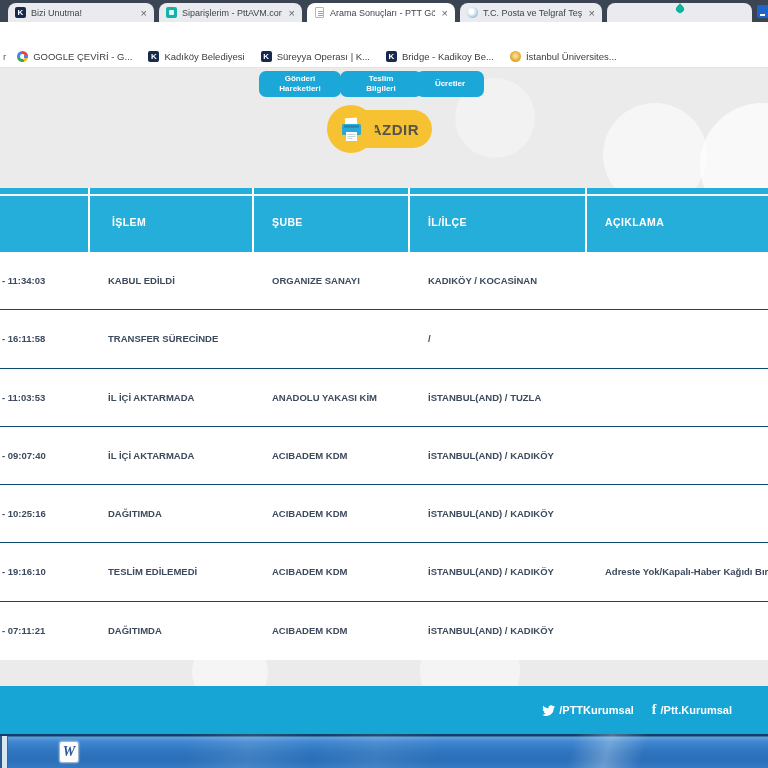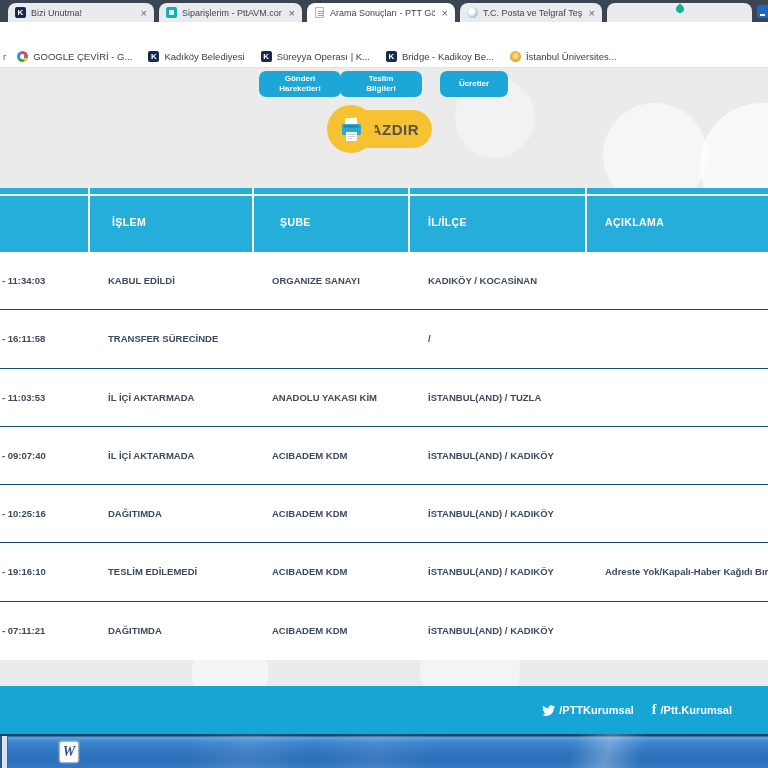--- a/index.html
+++ b/index.html
@@ -159,21 +159,21 @@
   <div class="page">
 
     <div class="circle" style="left:455px;top:10px;width:80px;height:80px;background:rgba(255,255,255,.35);"></div>
     <div class="circle" style="left:603px;top:35px;width:104px;height:104px;"></div>
     <div class="circle" style="left:700px;top:35px;width:124px;height:124px;background:rgba(255,255,255,.7);"></div>
     <div class="circle" style="left:192px;top:566px;width:76px;height:76px;background:rgba(255,255,255,.5);"></div>
     <div class="circle" style="left:420px;top:552px;width:100px;height:100px;background:rgba(255,255,255,.45);"></div>
 
     <button class="act-btn" style="left:259px;top:3px;width:82px;height:26px;">Gönderi Hareketleri</button>
     <button class="act-btn" style="left:340px;top:3px;width:82px;height:26px;">Teslim Bilgileri</button>
-    <button class="act-btn" style="left:440px;top:3px;width:68px;height:26px;">Ücretler</button>
+    <button class="act-btn" style="left:416px;top:3px;width:68px;height:26px;">Ücretler</button>
 
     <div class="print-btn">
       <div class="print-pill">
         <span>YAZDIR</span>
       </div>
       <div class="print-circ">
         <svg width="27" height="27" viewBox="0 0 27 27">
           <rect x="7" y="2" width="12" height="7" fill="#ffffff" transform="rotate(-4 13 5)"></rect>
           <rect x="4" y="8" width="19" height="11" rx="1.5" fill="#2aa9d4"></rect>
           <rect x="6" y="9.5" width="15" height="2" fill="#17657e" opacity="0.55"></rect>
@@ -185,21 +185,21 @@
       </div>
     </div>
 
     <div class="thead">
       <div class="hgap"></div>
       <div class="vline" style="left:88px;"></div>
       <div class="vline" style="left:252px;"></div>
       <div class="vline" style="left:408px;"></div>
       <div class="vline" style="left:585px;"></div>
       <div class="th" style="left:112px;">İŞLEM</div>
-      <div class="th" style="left:272px;margin-left:8px;">ŞUBE</div>
+      <div class="th" style="left:272px;">ŞUBE</div>
       <div class="th" style="left:428px;">İL/İLÇE</div>
       <div class="th" style="left:605px;">AÇIKLAMA</div>
     </div>
 
     <div class="tbody">
       <div class="trow">
         <div class="c c1">- 11:34:03</div>
         <div class="c c2">KABUL EDİLDİ</div>
         <div class="c c3">ORGANIZE SANAYI</div>
         <div class="c c4">KADIKÖY / KOCASİNAN</div>

